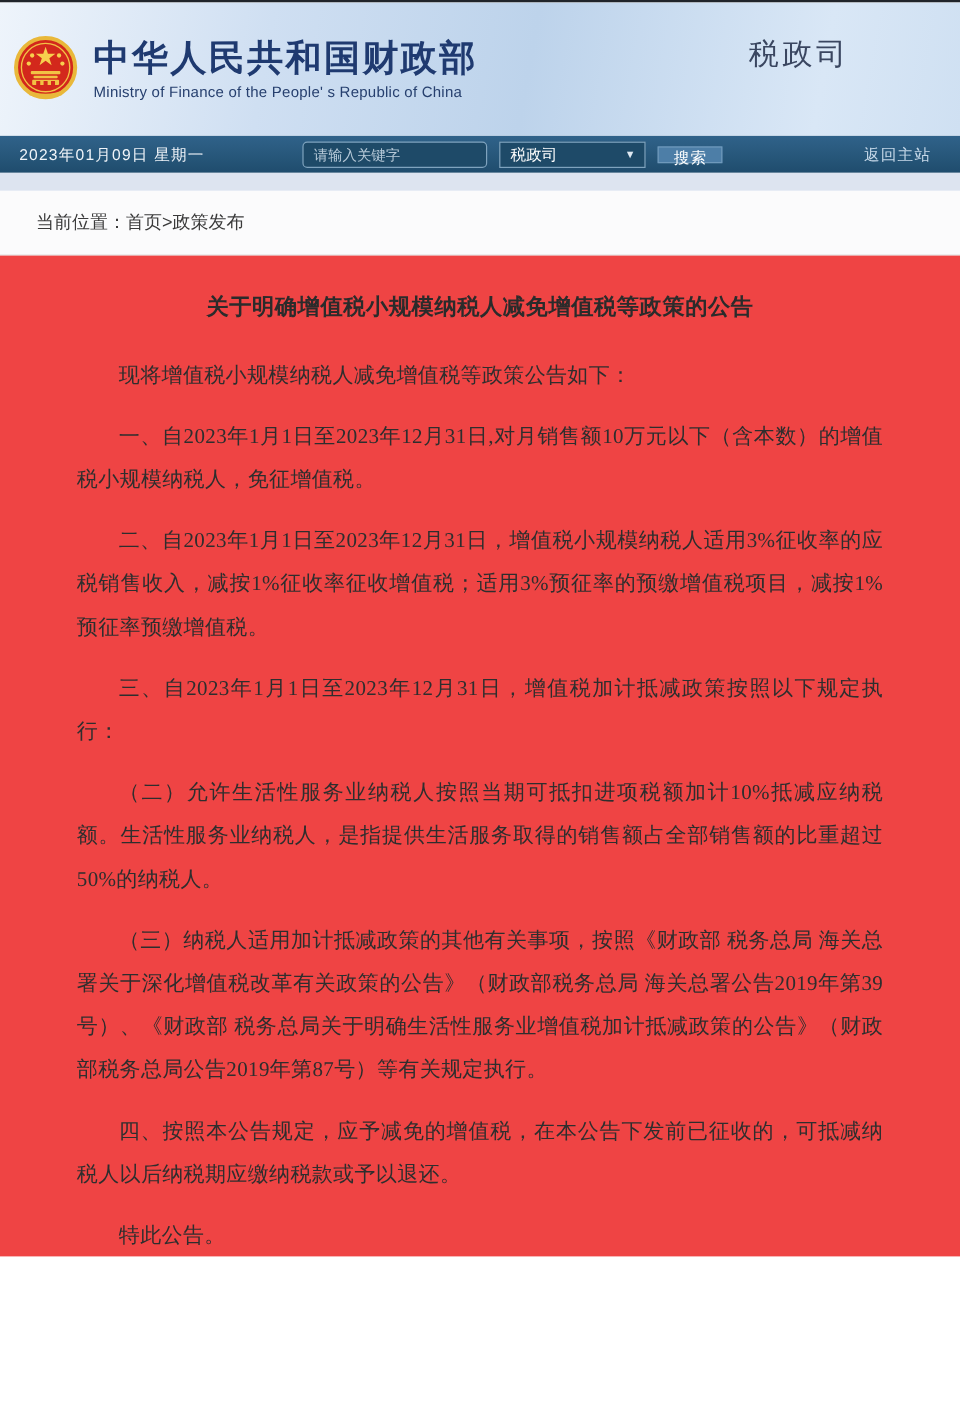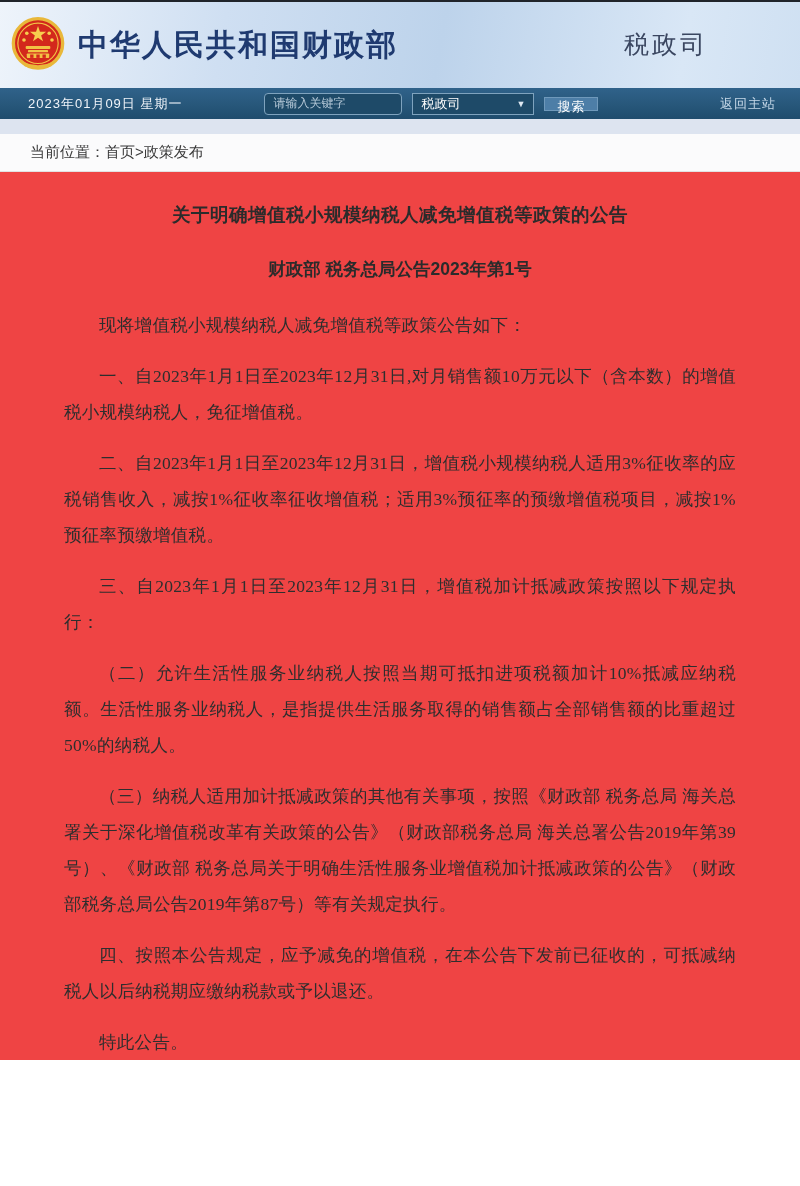--- a/index.html
+++ b/index.html
@@ -9,21 +9,21 @@
     height: 1186px;
     margin: 0 auto;
     font-family: "Liberation Sans", "DejaVu Sans", sans-serif;
     color: #333;
     overflow: hidden;
     border-top: 2px solid #20242a;
   }
 
   
   .site-header {
-    height: 86px;
+    height: 111px;
     background: linear-gradient(100deg, #eef4fb 0%, #cfdff2 28%, #bdd3eb 55%, #d9e7f6 85%, #cfe0f2 100%);
     display: flex;
     align-items: center;
     position: relative;
   }
   .emblem-wrap {
     width: 56px; height: 56px;
     margin-left: 10px;
     flex: 0 0 auto;
   }
@@ -52,32 +52,32 @@
 
   
   .navbar {
     height: 31px;
     background: linear-gradient(180deg, #30628a 0%, #27577a 55%, #1f4c6d 100%);
     display: flex;
     align-items: center;
     color: #e9f0f7;
     font-size: 13px;
   }
-  .nav-date { margin-left: 28px; letter-spacing: 1px; color: #f0f4f9; }
+  .nav-date { margin-left: 16px; letter-spacing: 1px; color: #f0f4f9; }
   .search-group { display: flex; align-items: center; margin-left: 82px; }
   .search-input {
-    width: 138px; height: 22px;
+    width: 154px; height: 22px;
     background: #1e4a68;
     border: 1px solid #7fa3be;
     border-radius: 4px;
     color: #dce8f2;
     font-size: 12px;
     padding: 0 8px;
     outline: none;
-    font-family: Liberation Serif, serif;
+    font-family: Liberation Sans, sans-serif;
   }
   .search-input::placeholder { color: #b6c9d8; }
   .search-select {
     width: 122px; height: 22px;
     margin-left: 10px;
     background: #1e4a68;
     border: 1px solid #7fa3be;
     display: flex;
     align-items: center;
     justify-content: space-between;
@@ -108,21 +108,21 @@
     color: #c7d9e9;
     font-size: 13px;
     letter-spacing: 1px;
     text-decoration: none;
     cursor: pointer;
   }
 
   
   .light-strip { height: 15px; background: #dde4f0; }
   .breadcrumb-row {
-    height: 38px;
+    height: 54px;
     background: #fbfbfc;
     display: flex;
     align-items: center;
     padding-left: 30px;
     font-size: 15px;
     color: #3a3a3a;
     border-bottom: 1px solid #e2e2e2;
   }
   .breadcrumb-row .crumb-path { color: #3a3a3a; }
 
@@ -182,20 +182,21 @@
       <rect x="30" y="65" width="40" height="8" rx="1.5" fill="#f2c244"></rect>
       <rect x="36" y="67" width="6" height="6" fill="#d3281c"></rect>
       <rect x="47" y="67" width="6" height="6" fill="#d3281c"></rect>
       <rect x="58" y="67" width="6" height="6" fill="#d3281c"></rect>
 
       <path d="M22 80 Q50 92 78 80 L74 88 Q50 97 26 88 Z" fill="#e9b83a"></path>
     </svg>
   </div>
   <div class="ministry-block">
     <div class="ministry-name">中华人民共和国财政部</div>
+    <div class="ministry-name-en">Ministry of Finance of the People' s Republic of China</div>
   </div>
   <div class="dept-name">税政司</div>
 </div>
 
 <div class="navbar">
   <span class="nav-date">2023年01月09日  星期一</span>
   <div class="search-group">
     <input class="search-input" type="text" placeholder="请输入关键字" style="">
     <div class="search-select">
       <span>税政司</span>
@@ -207,21 +208,20 @@
 </div>
 
 <div class="light-strip"></div>
 
 <div class="breadcrumb-row">
   <span class="crumb-path">当前位置：首页&gt;政策发布</span>
 </div>
 
 <div class="doc">
   <div class="doc-title">关于明确增值税小规模纳税人减免增值税等政策的公告</div>
-  <div class="doc-subtitle">财政部 税务总局公告2023年第1号</div>
 
   <div class="doc-body">
     <p class="para">现将增值税小规模纳税人减免增值税等政策公告如下：</p>
     <p class="para">一、自2023年1月1日至2023年12月31日,对月销售额10万元以下（含本数）的增值税小规模纳税人，免征增值税。</p>
     <p class="para">二、自2023年1月1日至2023年12月31日，增值税小规模纳税人适用3%征收率的应税销售收入，减按1%征收率征收增值税；适用3%预征率的预缴增值税项目，减按1%预征率预缴增值税。</p>
     <p class="para">三、自2023年1月1日至2023年12月31日，增值税加计抵减政策按照以下规定执行：</p>
     <p class="para">（二）允许生活性服务业纳税人按照当期可抵扣进项税额加计10%抵减应纳税额。生活性服务业纳税人，是指提供生活服务取得的销售额占全部销售额的比重超过50%的纳税人。</p>
     <p class="para">（三）纳税人适用加计抵减政策的其他有关事项，按照《财政部 税务总局 海关总署关于深化增值税改革有关政策的公告》（财政部税务总局 海关总署公告2019年第39号）、《财政部 税务总局关于明确生活性服务业增值税加计抵减政策的公告》（财政部税务总局公告2019年第87号）等有关规定执行。</p>
     <p class="para">四、按照本公告规定，应予减免的增值税，在本公告下发前已征收的，可抵减纳税人以后纳税期应缴纳税款或予以退还。</p>
     <p class="para">特此公告。</p>

